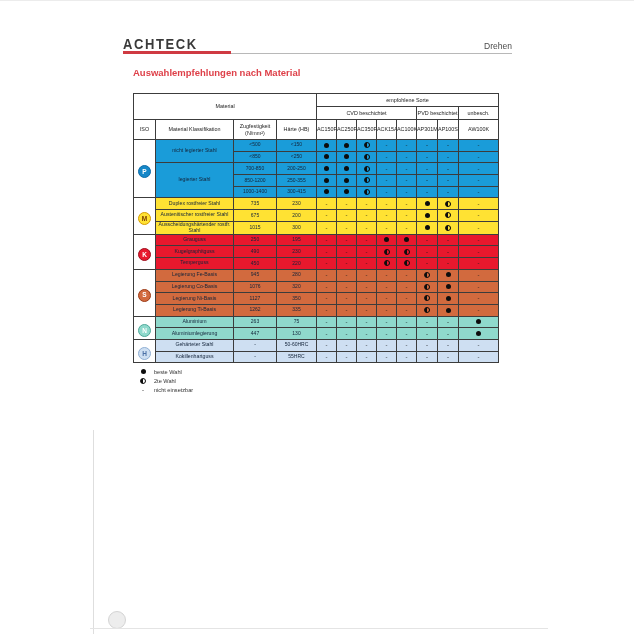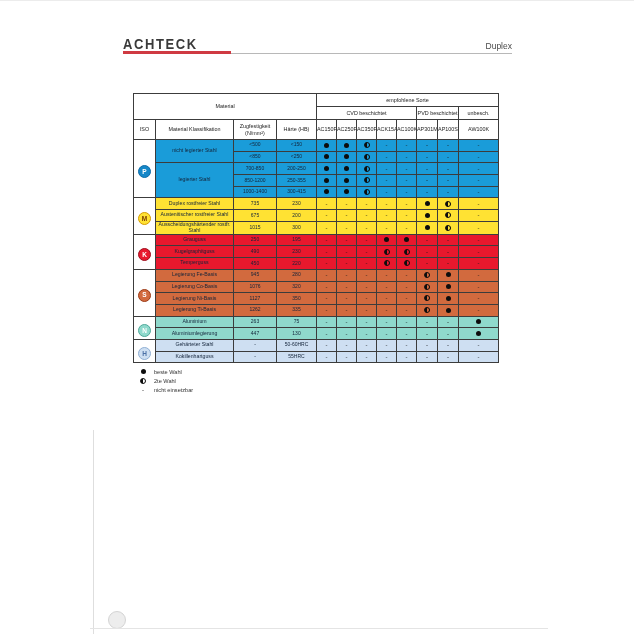--- a/index.html
+++ b/index.html
@@ -56,22 +56,23 @@
 </style>
 </head>
 <body>
 
 <div class="page">
   <div class="edge-top"></div>
 
   <div class="logo">ACHTECK</div>
   <div class="header-rule"></div>
   <div class="logo-underline"></div>
-  <div class="drehen">Duplex</div>
-
+  <div class="drehen">Drehen</div>
+
+  <div class="title">Auswahlempfehlungen nach Material</div>
 
   <table class="main">
     <colgroup>
       <col style="width:22px">
         <col style="width:78px">
         <col style="width:43px">
         <col style="width:40px">
       <col style="width:20px">
         <col style="width:20px">
         <col style="width:20px">

